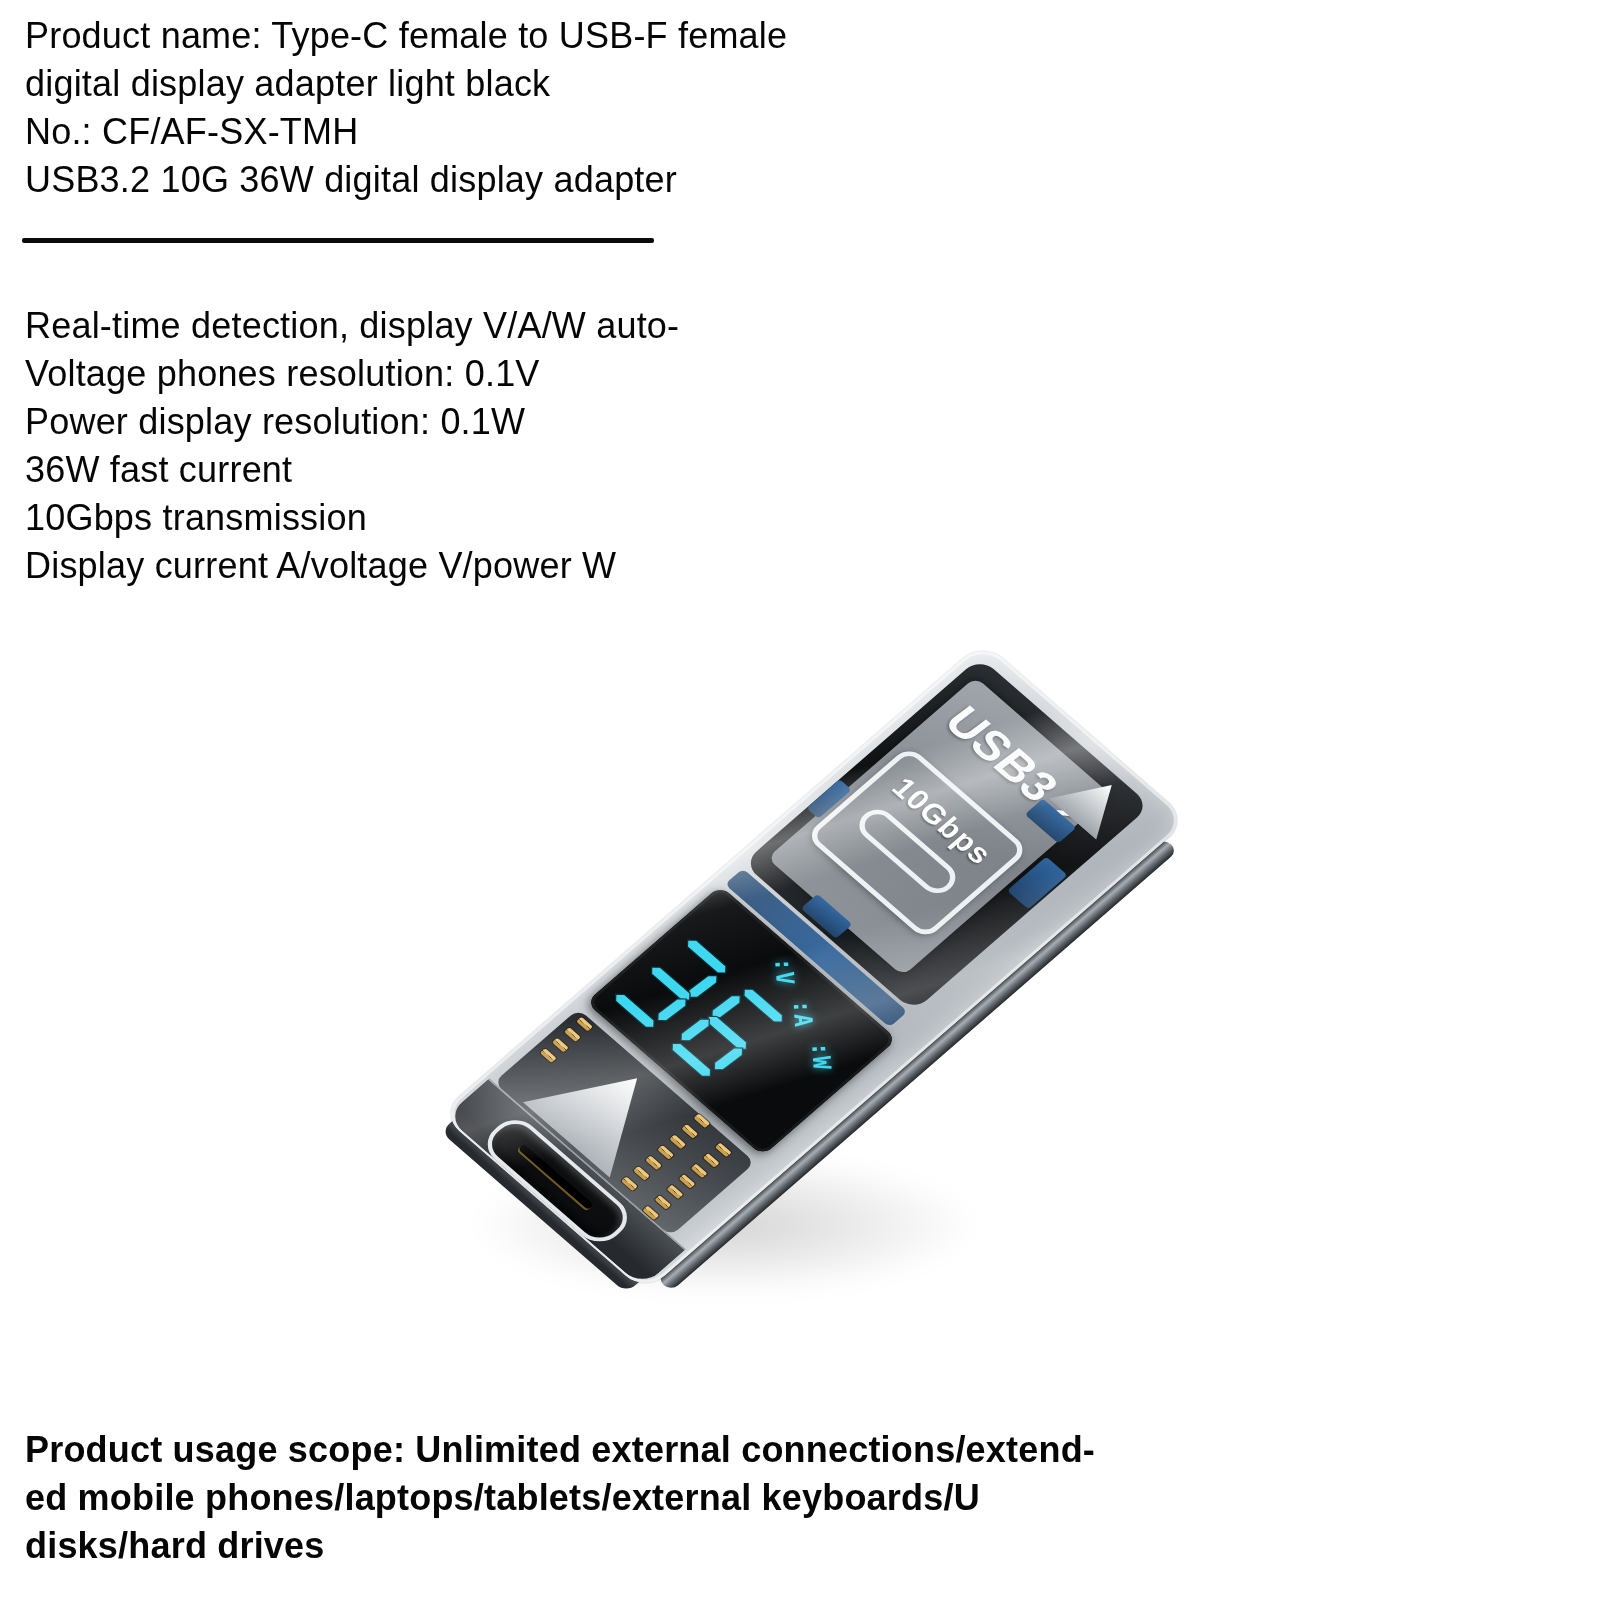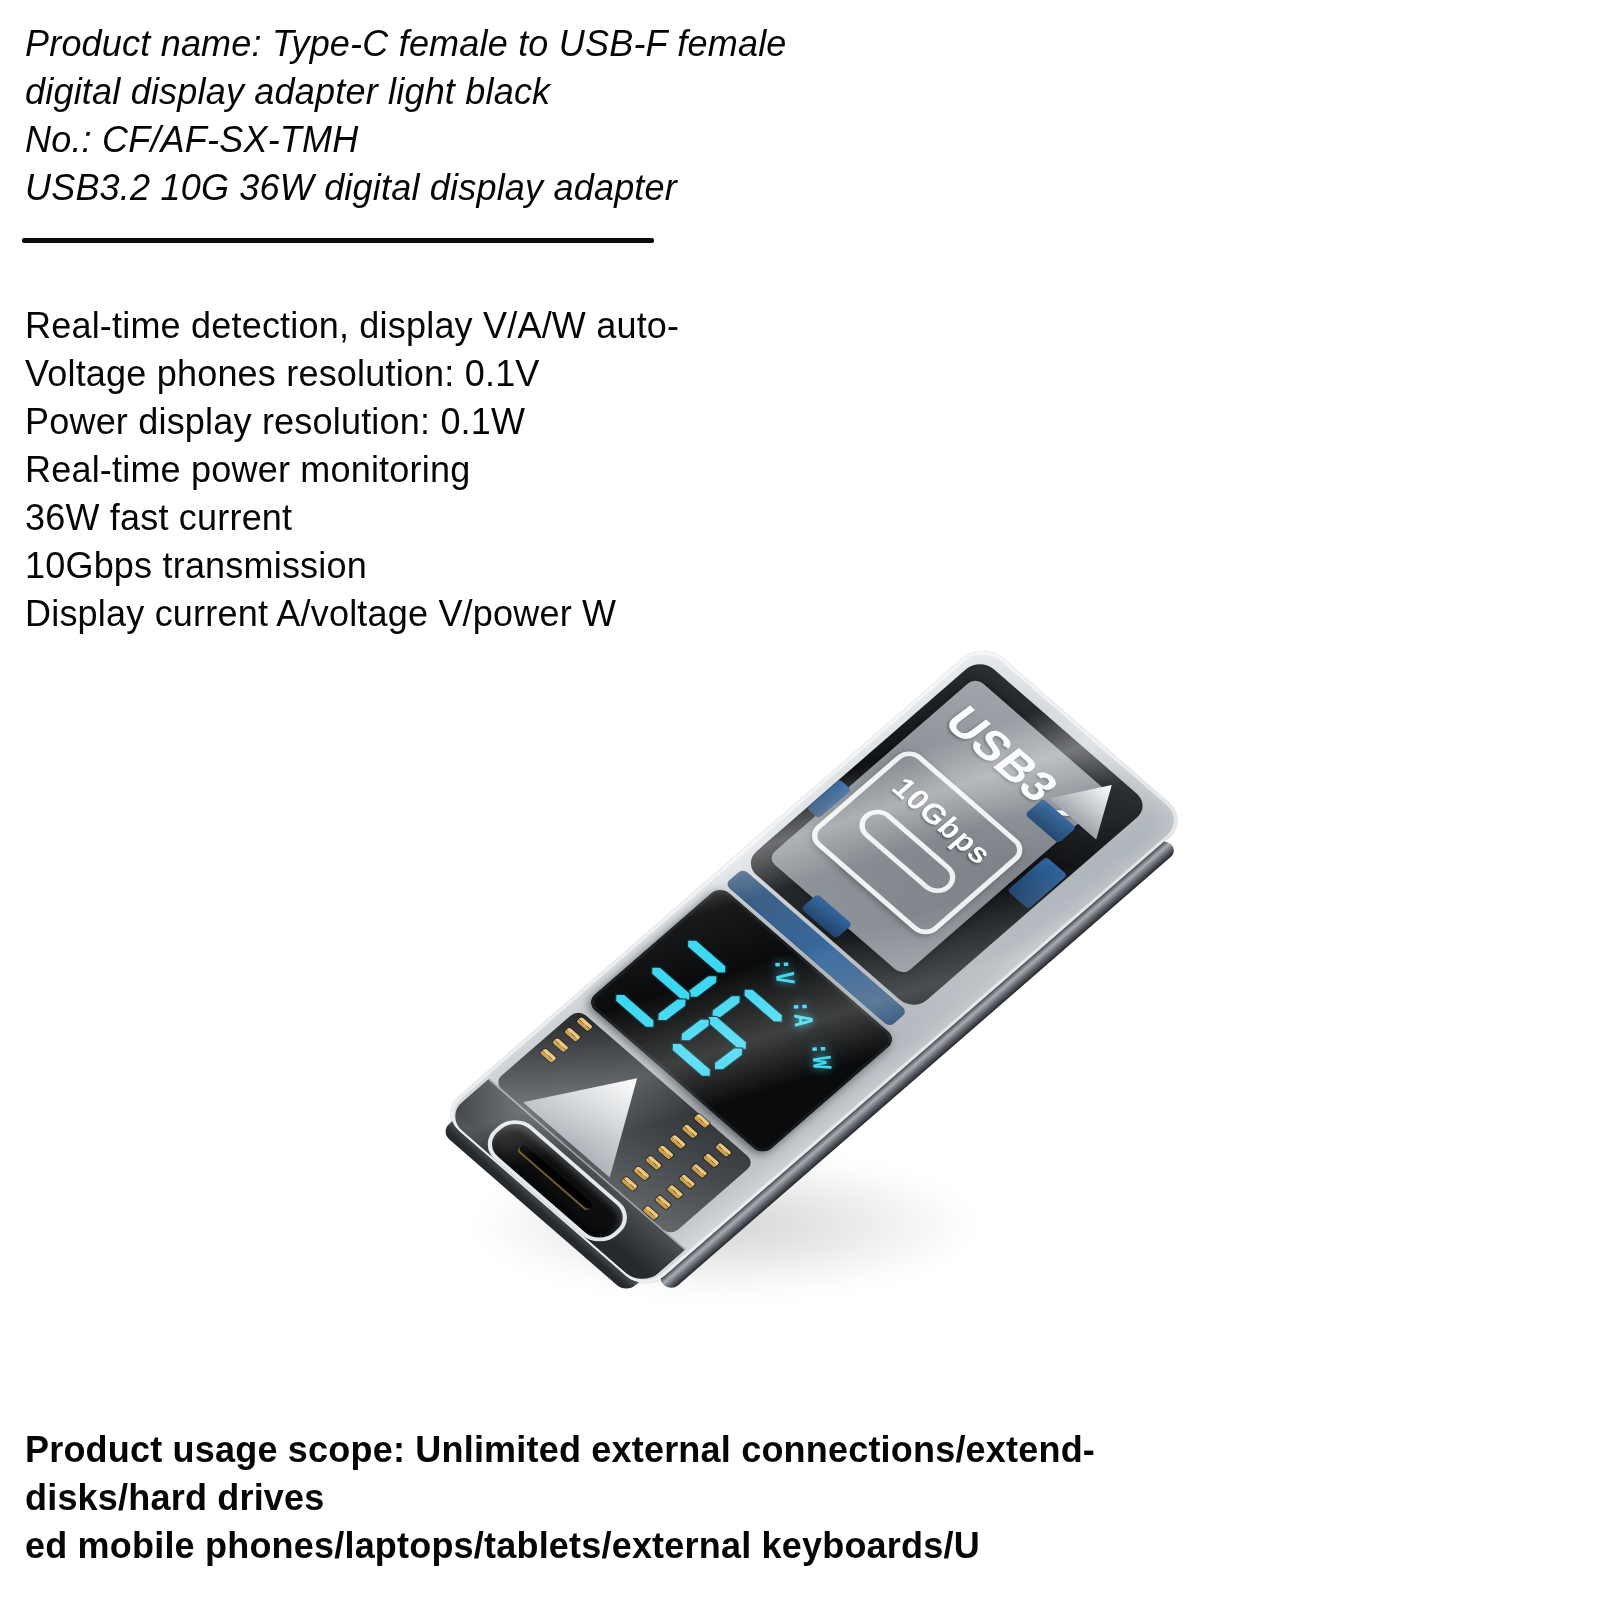--- a/index.html
+++ b/index.html
@@ -1,21 +1,21 @@
 <!DOCTYPE html>
 <html style="--cyan: #3bd7f0; --navy: #1f436b; --blue: #2e639c; --gold: #c9a050;"><head>
 <meta charset="utf-8">
 <style>
   html,body{margin:0;padding:0;}
   body{
     width:1600px;height:1600px;background:#ffffff;position:relative;overflow:hidden;
     font-family:"Liberation Sans", sans-serif;color:#000;
   }
   .text-block{position:absolute;left:25px;font-size:36px;line-height:48px;color:#060606;letter-spacing:0.2px;}
-  .tb-title{top:20px;font-style:italic;}
+  .tb-title{top:12px;}
   .tb-features{top:262px;margin-top:40px;}
   .tb-usage{top:1426px;font-weight:bold;}
   .divider{position:absolute;left:22px;top:238px;width:632px;height:5px;background:#0a0a0a;border-radius:2px;}
 
   
   .device-shadow{position:absolute;left:455px;top:1150px;width:540px;height:150px;
     background:radial-gradient(ellipse at center, rgba(0,0,0,0.17) 0%, rgba(0,0,0,0.0) 66%);
     filter:blur(10px);}
   .device{position:absolute;left:679px;top:607px;width:270px;height:720px;
     transform:rotate(49deg) skewY(-8deg);transform-origin:center;}
@@ -91,21 +91,20 @@
   <div>No.: CF/AF-SX-TMH</div>
   <div>USB3.2 10G 36W digital display adapter</div>
 </div>
 
 <div class="divider"></div>
 
 <div class="text-block tb-features">
   <div>Real-time detection, display V/A/W auto-</div>
   <div>Voltage phones resolution: 0.1V</div>
   <div>Power display resolution: 0.1W</div>
-  <div>Real-time power monitoring</div>
   <div>36W fast current</div>
   <div>10Gbps transmission</div>
   <div>Display current A/voltage V/power W</div>
 </div>
 
 <div class="device-shadow"></div>
 
 <div class="device">
   <div class="side-right"></div>
   <div class="side-bottom"></div>
@@ -205,15 +204,15 @@
         <div class="c-slot"></div>
       </div>
     </div>
 
     <div class="gloss"></div>
   </div>
 </div>
 
 <div class="text-block tb-usage">
   <div>Product usage scope: Unlimited external connections/extend-</div>
+  <div>ed mobile phones/laptops/tablets/external keyboards/U</div>
   <div>disks/hard drives</div>
-  <div>ed mobile phones/laptops/tablets/external keyboards/U</div>
 </div>
 
 </body></html>

